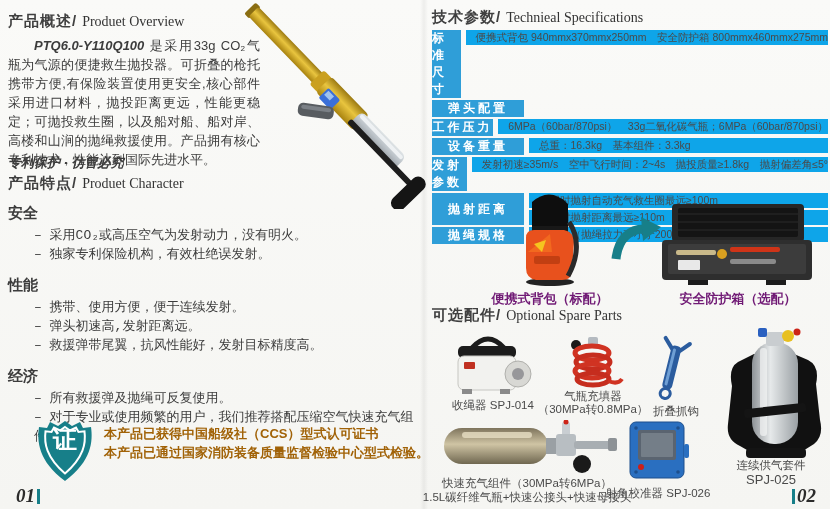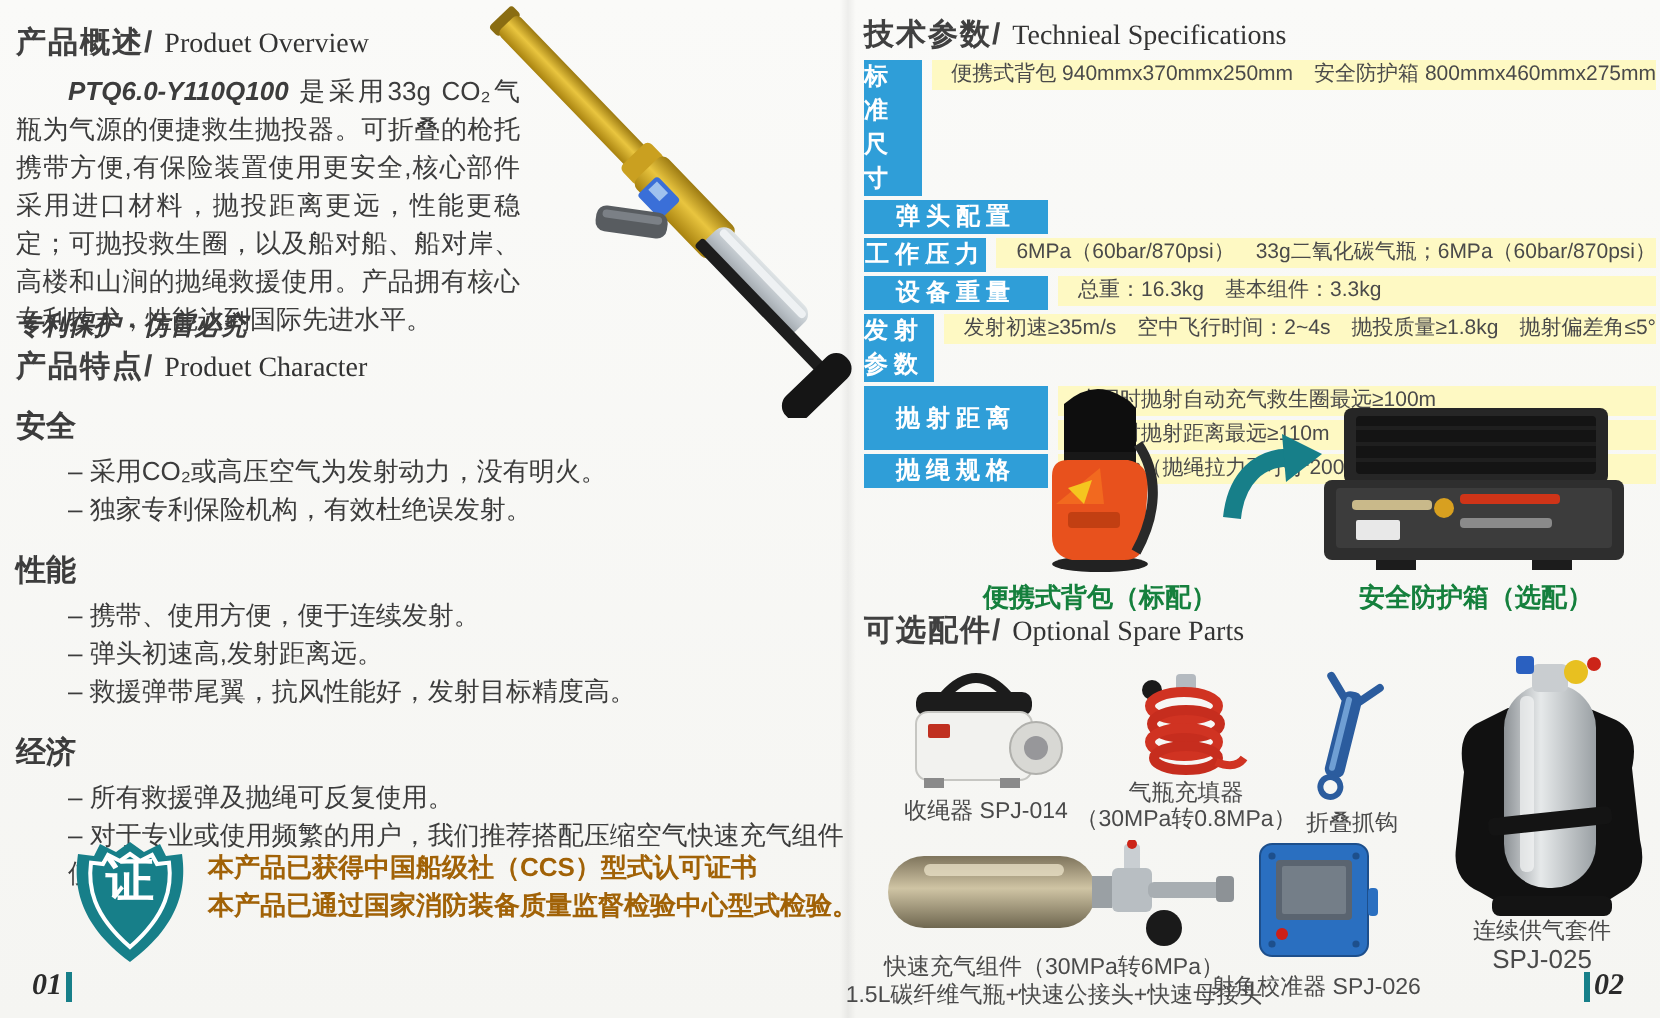--- a/index.html
+++ b/index.html
@@ -11,37 +11,37 @@
           background:linear-gradient(90deg,rgba(0,0,0,0) 0%,rgba(0,0,0,.05) 50%,rgba(0,0,0,0) 100%);}
   
   .h-row{display:flex;align-items:baseline;gap:5px;white-space:nowrap;}
   .h-zh{font-size:15px;font-weight:bold;color:#404040;letter-spacing:1px;}
   .h-en{font-family:"Liberation Serif","DejaVu Serif",serif;font-size:14px;color:#333;}
   
   .para{width:252px;font-size:13px;line-height:19px;text-align:justify;color:#3c3c3c;text-indent:2em;}
   .model{font-weight:bold;font-style:italic;}
   .patent{font-size:13px;font-weight:bold;font-style:italic;color:#3c3c3c;}
   .feat-title{font-size:15px;font-weight:bold;color:#3c3c3c;margin:0 0 3px 0;}
-  .feat-list{margin:0 0 12px 0;padding:0 0 0 26px;list-style:none;}
+  .feat-list{margin:0 0 12px 0;padding:0 0 0 26px;list-style:none;font-family:Liberation Mono, monospace;}
   .feat-list li{font-size:13px;line-height:19px;color:#3c3c3c;}
   .cert-line{font-size:13px;font-weight:600;color:#a16207;line-height:19px;white-space:nowrap;}
   .badge-char{font-size:24px;font-weight:bold;color:#fff;}
   .pageno{font-family:"Liberation Serif","DejaVu Serif",serif;font-style:italic;font-weight:bold;
-          font-size:15px;color:#2b2b2b;display:flex;align-items:center;gap:2px;text-align:right;}
+          font-size:19px;color:#2b2b2b;display:flex;align-items:center;gap:2px;text-align:right;}
   .pagebar{width:3px;height:15px;background:#177f89;display:inline-block;}
   
   .spec-table{left:432px;top:30px;width:396px;}
   .spec-row{display:flex;margin-bottom:2px;}
   .spec-label{width:92px;background:#2f9ed8;color:#fff;display:flex;align-items:center;justify-content:center;
               font-size:12px;font-weight:bold;letter-spacing:3px;margin-right:5px;}
   .spec-lines{flex:1;display:flex;flex-direction:column;gap:2px;}
-  .spec-line{background:#fef9c3;height:15px;line-height:15px;font-size:10.5px;color:#4a4a4a;
+  .spec-line{background:#0ea5e9;height:15px;line-height:15px;font-size:10.5px;color:#4a4a4a;
              padding-left:10px;white-space:nowrap;overflow:hidden;}
   
-  .pkg-label{font-size:13px;font-weight:bold;color:#15803d;text-align:center;white-space:nowrap;}
+  .pkg-label{font-size:13px;font-weight:bold;color:#701a75;text-align:center;white-space:nowrap;}
   .part-label{font-size:11.5px;color:#4a4a4a;text-align:center;white-space:nowrap;}
 </style>
 </head>
 <body>
 
 <div class="abs crease"></div>
 
 <div class="abs h-row" style="left:8px;top:12px;">
   <span class="h-zh">产品概述/</span>
   <span class="h-en">Produet Overview</span>

